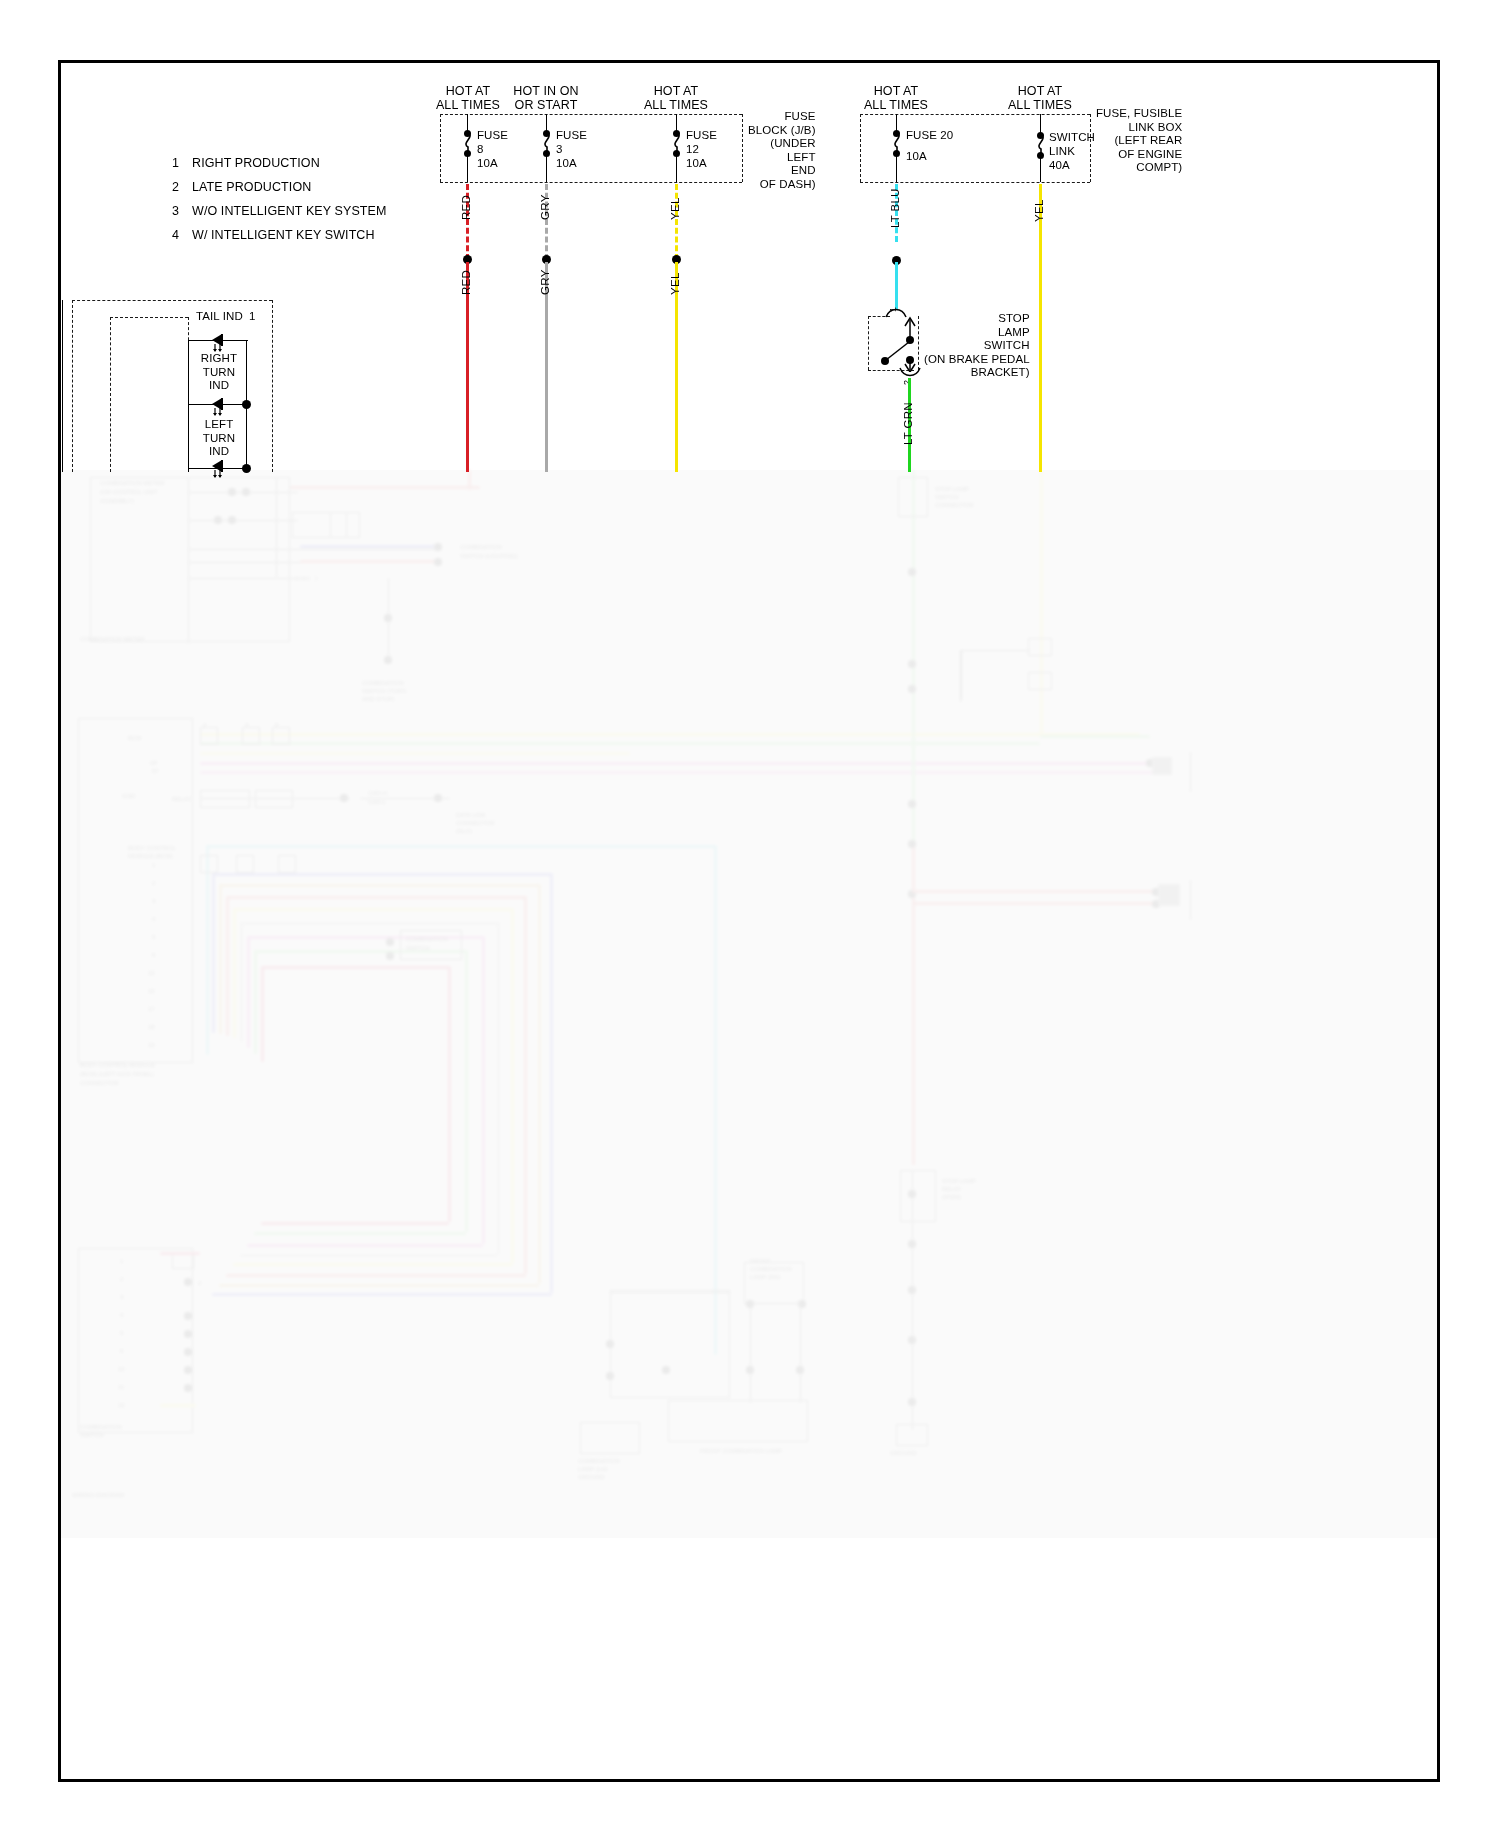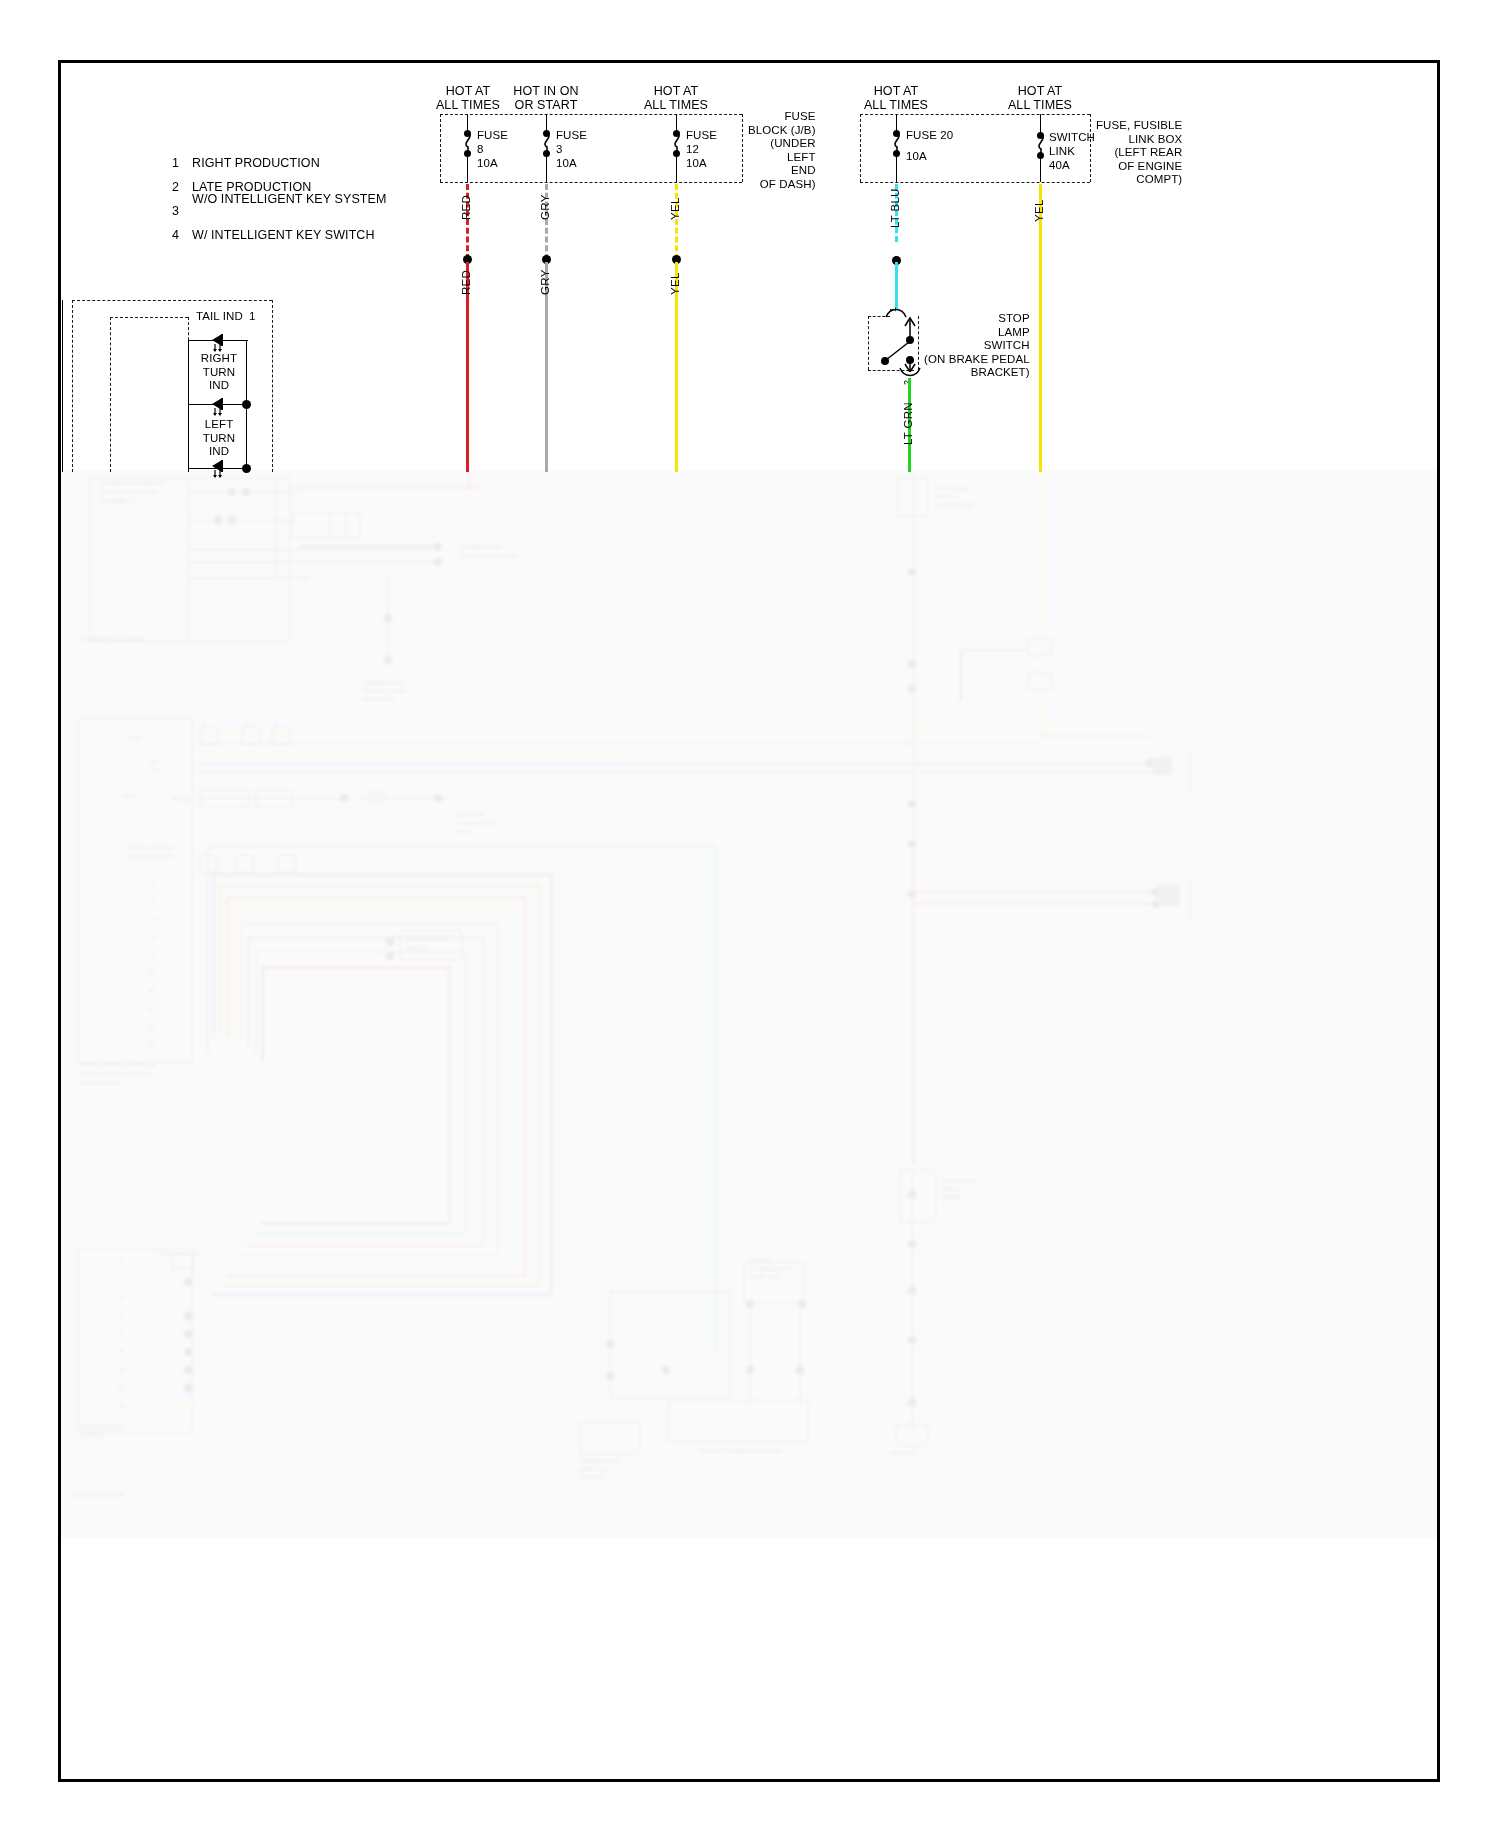--- a/index.html
+++ b/index.html
@@ -373,21 +373,21 @@
     <div id="outer-border"></div>
 
     <div>
       <div class="txt" style="left:172px; top:156px;">1</div>
       <div class="txt" style="left:192px; top:156px;">RIGHT PRODUCTION</div>
 
       <div class="txt" style="left:172px; top:180px;">2</div>
       <div class="txt" style="left:192px; top:180px;">LATE PRODUCTION</div>
 
       <div class="txt" style="left:172px; top:204px;">3</div>
-      <div class="txt" style="left:192px; top:192px;">W/O INTELLIGENT KEY SYSTEM</div>
+      <div class="txt" style="left:192px; top:204px;">W/O INTELLIGENT KEY SYSTEM</div>
 
       <div class="txt" style="left:172px; top:228px;">4</div>
       <div class="txt" style="left:192px; top:228px;">W/ INTELLIGENT KEY SWITCH</div>
     </div>
 
     <div>
       <div class="dash-top" style="left:440px; top:114px; width:302px;"></div>
       <div class="dash-left" style="left:440px; top:114px; height:68px;"></div>
       <div class="dash-bot" style="left:440px; top:182px; width:302px;"></div>
       <div class="dash-right" style="left:742px; top:114px; height:68px;"></div>
@@ -459,21 +459,21 @@
       <div class="wire" style="left:675px; top:262px; height:210px; background:#f5e500;"></div>
       <div class="vtxt" style="left:669px; top:295px;">YEL</div>
     </div>
 
     <div>
       <div class="dash-top" style="left:860px; top:114px; width:230px;"></div>
       <div class="dash-left" style="left:860px; top:114px; height:68px;"></div>
       <div class="dash-bot" style="left:860px; top:182px; width:230px;"></div>
       <div class="dash-right" style="left:1090px; top:114px; height:68px;"></div>
     </div>
-    <div class="txt sm" style="left:1096px; top:107px;margin-top:12px;">FUSE, FUSIBLE
+    <div class="txt sm" style="left:1096px; top:107px;">FUSE, FUSIBLE
 LINK BOX
 (LEFT REAR
 OF ENGINE
 COMPT)</div>
 
     <div>
       <div class="txt ctr" style="left:848px; top:84px; width:96px;">HOT AT
 ALL TIMES</div>
       <div class="v-line" style="left:896px; top:114px; height:20px;"></div>
       <div class="dot sm" style="left:893px; top:130px;"></div>

